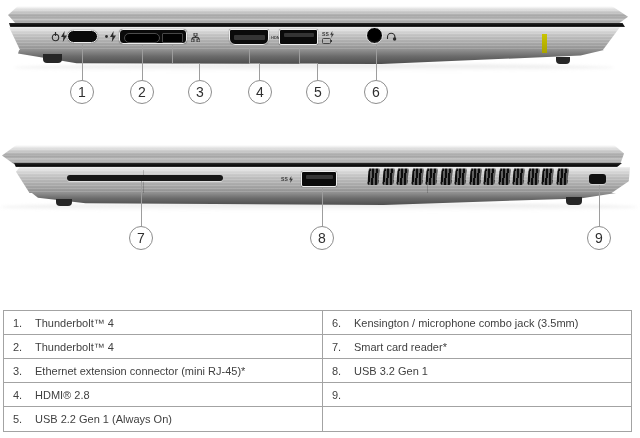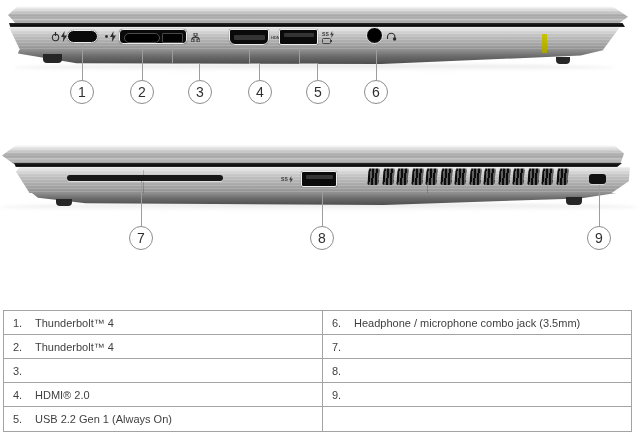--- a/index.html
+++ b/index.html
@@ -224,38 +224,41 @@
     <div class="cell colL">
       <span class="num">1.</span>
       <span class="lbl">Thunderbolt™ 4</span>
     </div>
     <div class="cell colL">
       <span class="num">2.</span>
       <span class="lbl">Thunderbolt™ 4</span>
     </div>
     <div class="cell colL">
       <span class="num">3.</span>
+      <span class="lbl">Ethernet extension connector (mini RJ-45)*</span>
     </div>
     <div class="cell colL">
       <span class="num">4.</span>
-      <span class="lbl">HDMI® 2.0</span>
+      <span class="lbl">HDMI® 2.8</span>
     </div>
     <div class="cell colL last">
       <span class="num">5.</span>
       <span class="lbl">USB 2.2 Gen 1 (Always On)</span>
     </div>
     <div class="cell">
       <span class="num">6.</span>
-      <span class="lbl">Headphone / microphone combo jack (3.5mm)</span>
+      <span class="lbl">Kensington / microphone combo jack (3.5mm)</span>
     </div>
     <div class="cell">
       <span class="num">7.</span>
+      <span class="lbl">Smart card reader*</span>
     </div>
     <div class="cell">
       <span class="num">8.</span>
+      <span class="lbl">USB 3.2 Gen 1</span>
     </div>
     <div class="cell">
       <span class="num">9.</span>
     </div>
     <div class="cell last">
       <span class="num"></span>
       <span class="lbl"></span>
     </div>
   </div>
 

